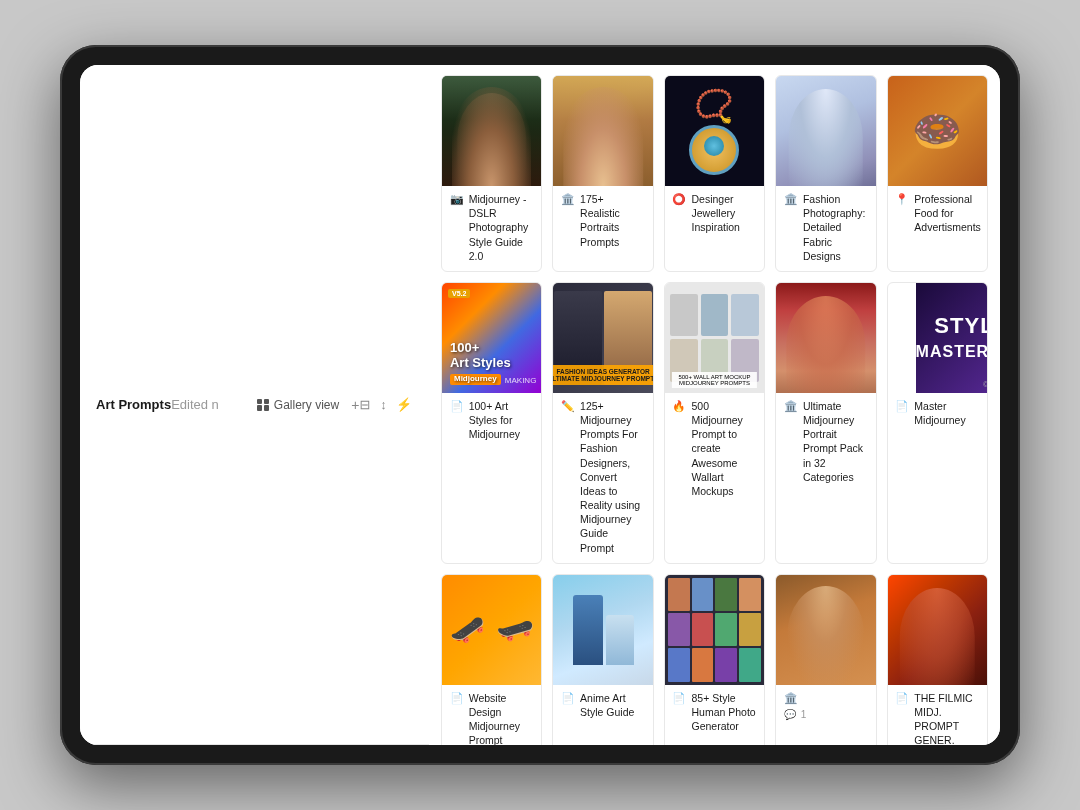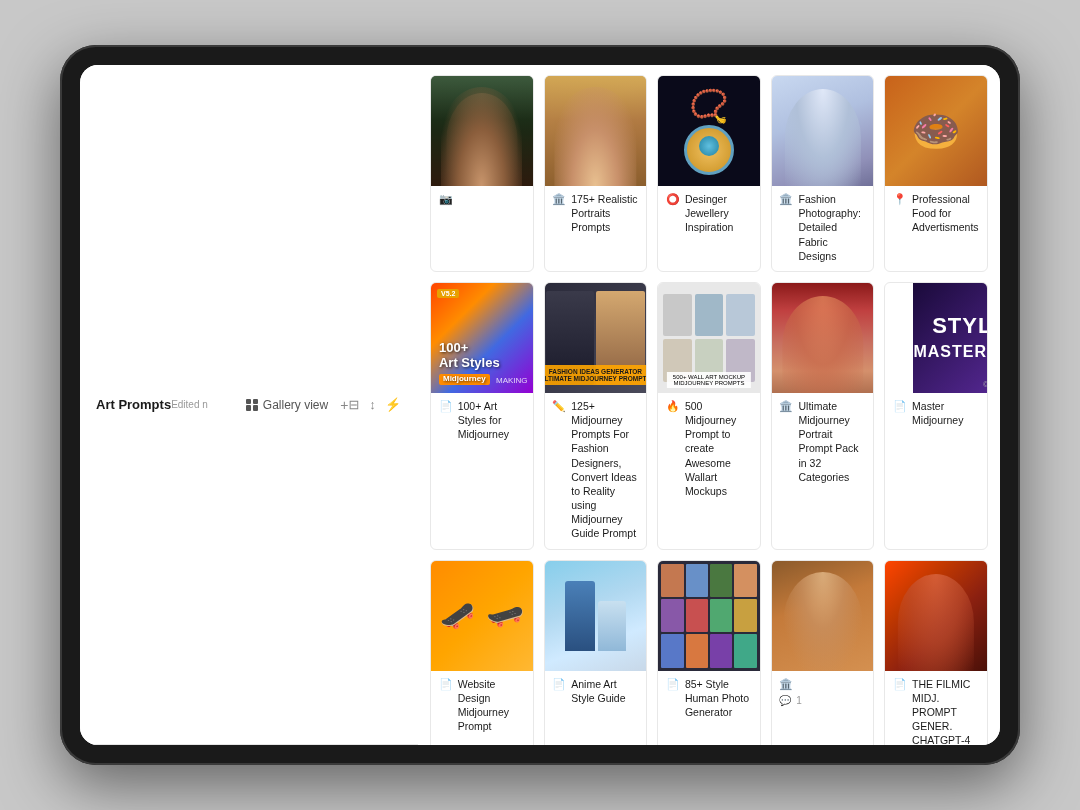--- a/index.html
+++ b/index.html
@@ -43,21 +43,21 @@
       min-height: 38px;
     }
 
     .header-title {
       font-size: 13px;
       font-weight: 600;
       color: #1a1a1a;
     }
 
     .header-right {
-      font-size: 10px;
+      font-size: 13px;
       color: #999;
     }
 
     
     .toolbar {
       display: flex;
       align-items: center;
       padding: 6px 16px;
       border-bottom: 1px solid #e5e5e5;
       background: #fff;
@@ -244,20 +244,21 @@
       <div class="gallery-grid">
 
         <div class="gallery-card">
           <div class="card-image-placeholder photo-woman-dark">
             <div style="position:absolute;bottom:0;left:50%;transform:translateX(-50%);width:70%;height:85%;background:radial-gradient(ellipse at top,#c8956c 0%,#8b5e3c 50%,transparent 100%);border-radius:50% 50% 0 0;opacity:0.8;"></div>
             <div style="position:absolute;inset:0;background:linear-gradient(180deg,#3d5a3d 0%,#1a2a15 40%,#2d1a0d 100%);opacity:0.7;"></div>
           </div>
           <div class="card-content">
             <div class="card-icon-title">
               <span class="card-icon">📷</span>
+              <span class="card-title">Midjourney - DSLR Photography Style Guide 2.0</span>
             </div>
           </div>
         </div>
 
         <div class="gallery-card">
           <div class="card-image-placeholder" style="background:linear-gradient(160deg,#c8a050 0%,#d4b060 30%,#b08050 60%,#8b6040 100%);">
             <div style="position:absolute;inset:0;background:linear-gradient(180deg,#d4a855 0%,#b07840 40%,#8b5e2a 100%);opacity:0.85;"></div>
             <div style="position:absolute;bottom:0;left:50%;transform:translateX(-50%);width:80%;height:90%;background:radial-gradient(ellipse at center bottom,#e8c090 0%,#c8906a 40%,transparent 80%);border-radius:50% 50% 0 0;"></div>
           </div>
           <div class="card-content">

